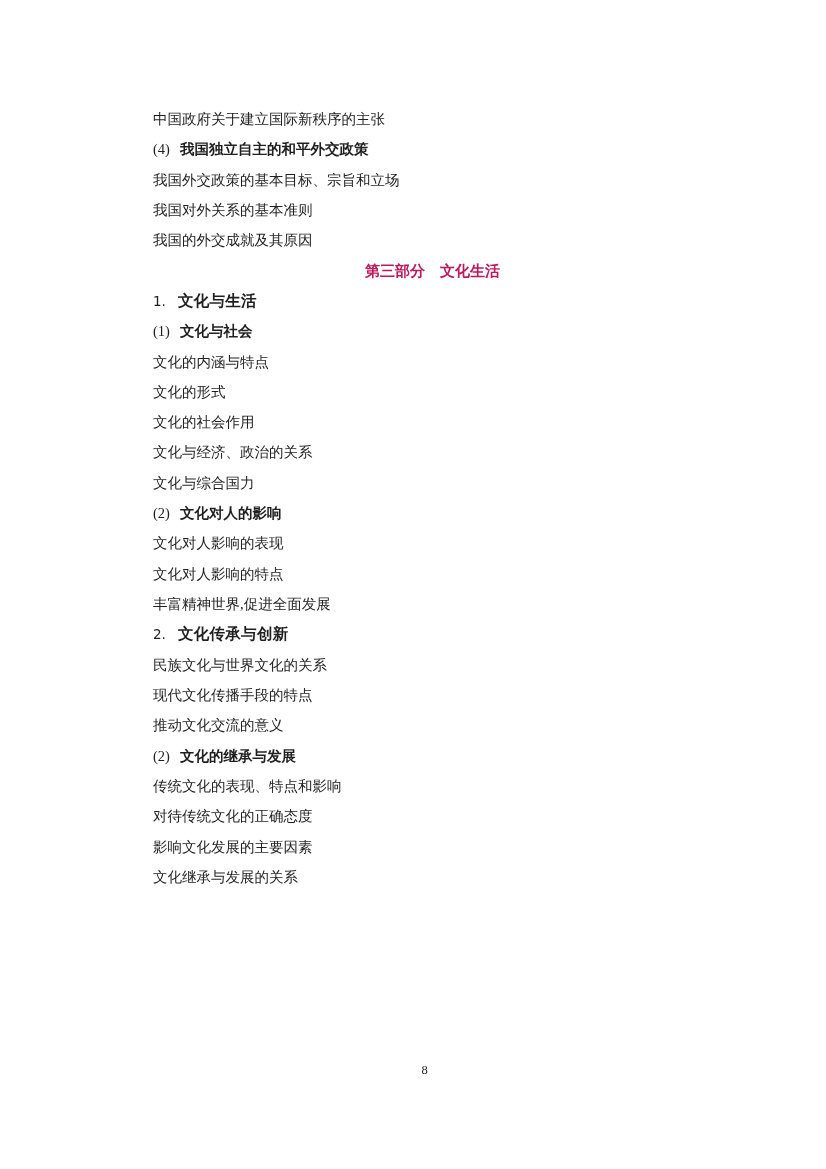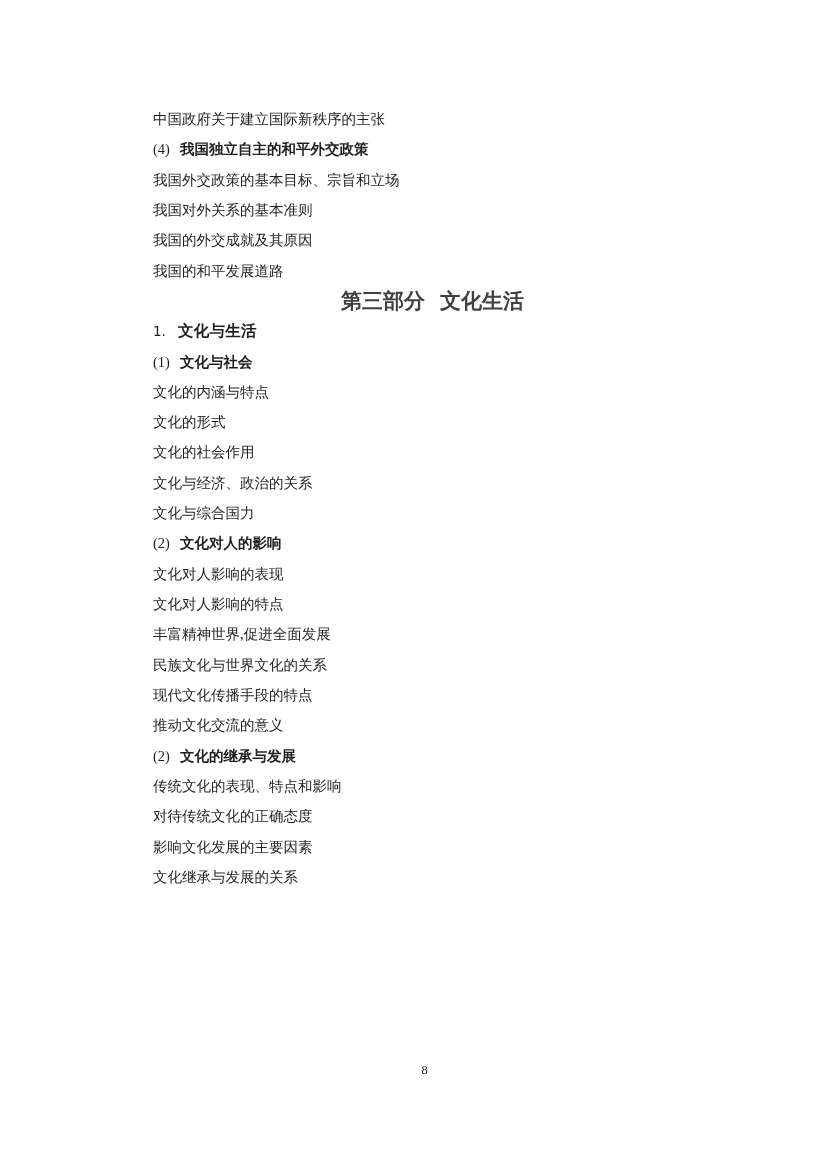--- a/index.html
+++ b/index.html
@@ -44,23 +44,23 @@
     margin-left: 12px;
     font-weight: 700;
     font-size: 15.5px;
     font-family: "DejaVu Sans", "Liberation Sans", sans-serif;
     letter-spacing: 0.3px;
   }
   
   .section {
     text-align: center;
     font-weight: 700;
-    font-size: 21px;
+    font-size: 15px;
     font-family: "DejaVu Sans", "Liberation Sans", sans-serif;
-    color: #404040;
+    color: #be185d;
   }
   .section .txt { margin-left: 15px; }
   .page-number {
     position: absolute;
     left: 145px;
     top: 1061px;
     width: 559px;
     height: 18px;
     line-height: 18px;
     text-align: center;
@@ -87,23 +87,20 @@
   </div>
 
   <div class="line body">
     <span class="txt">我国对外关系的基本准则</span>
   </div>
 
   <div class="line body">
     <span class="txt">我国的外交成就及其原因</span>
   </div>
 
-  <div class="line body">
-    <span class="txt">我国的和平发展道路</span>
-  </div>
 
   <div class="line section">
     <span class="num">第三部分</span><span class="txt">文化生活</span>
   </div>
 
   <div class="line sub">
     <span class="num">1.</span><span class="txt">文化与生活</span>
   </div>
 
   <div class="line numbered">
@@ -139,20 +136,23 @@
   </div>
 
   <div class="line body">
     <span class="txt">文化对人影响的特点</span>
   </div>
 
   <div class="line body">
     <span class="txt">丰富精神世界,促进全面发展</span>
   </div>
 
+  <div class="line sub">
+    <span class="num">2.</span><span class="txt">文化传承与创新</span>
+  </div>
 
 
 
   <div class="line body">
     <span class="txt">民族文化与世界文化的关系</span>
   </div>
 
 
 
   <div class="line body">

